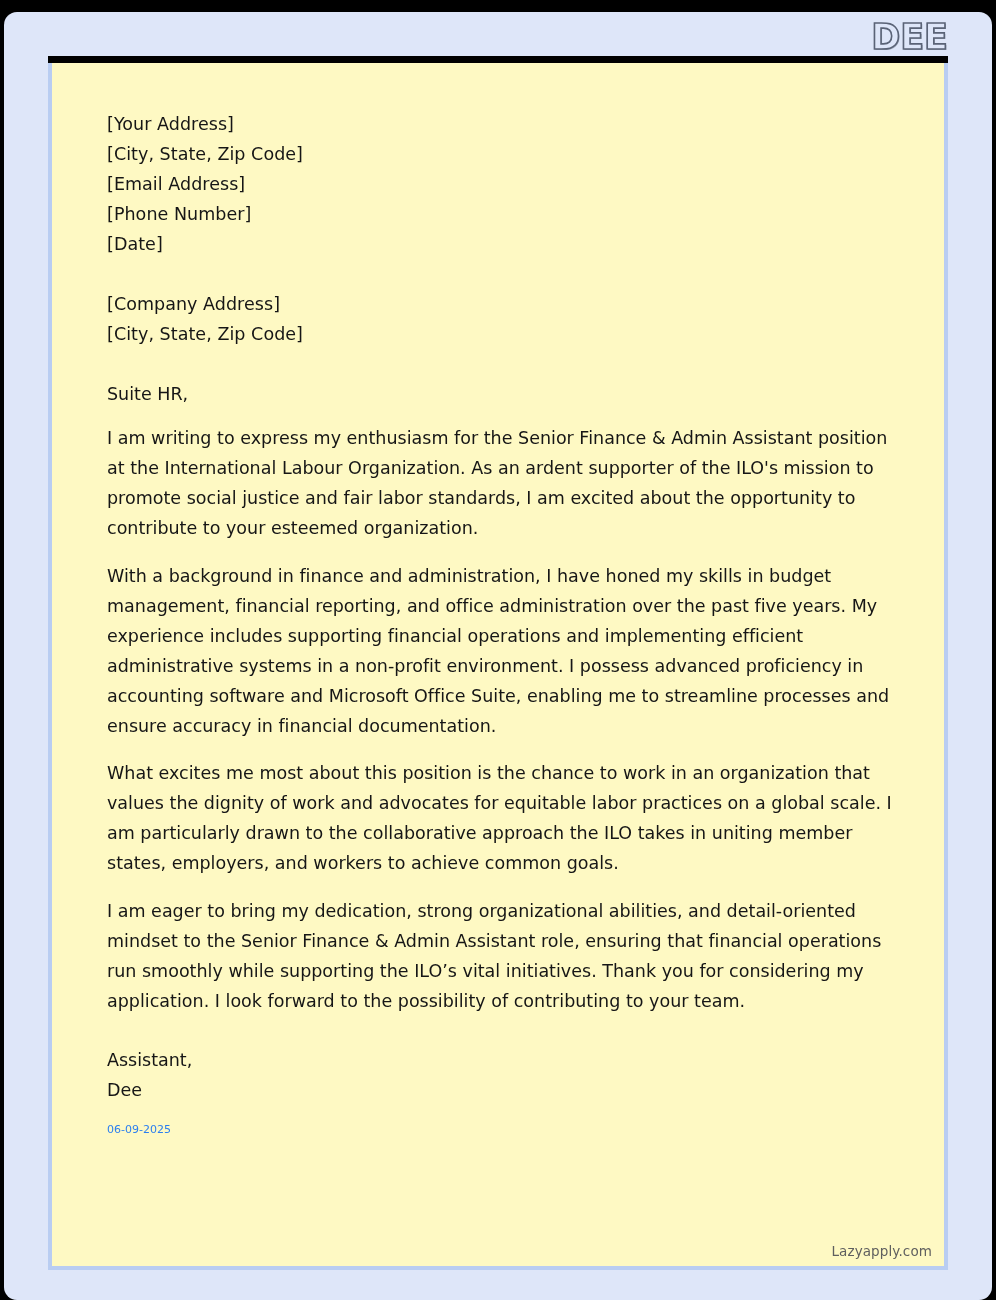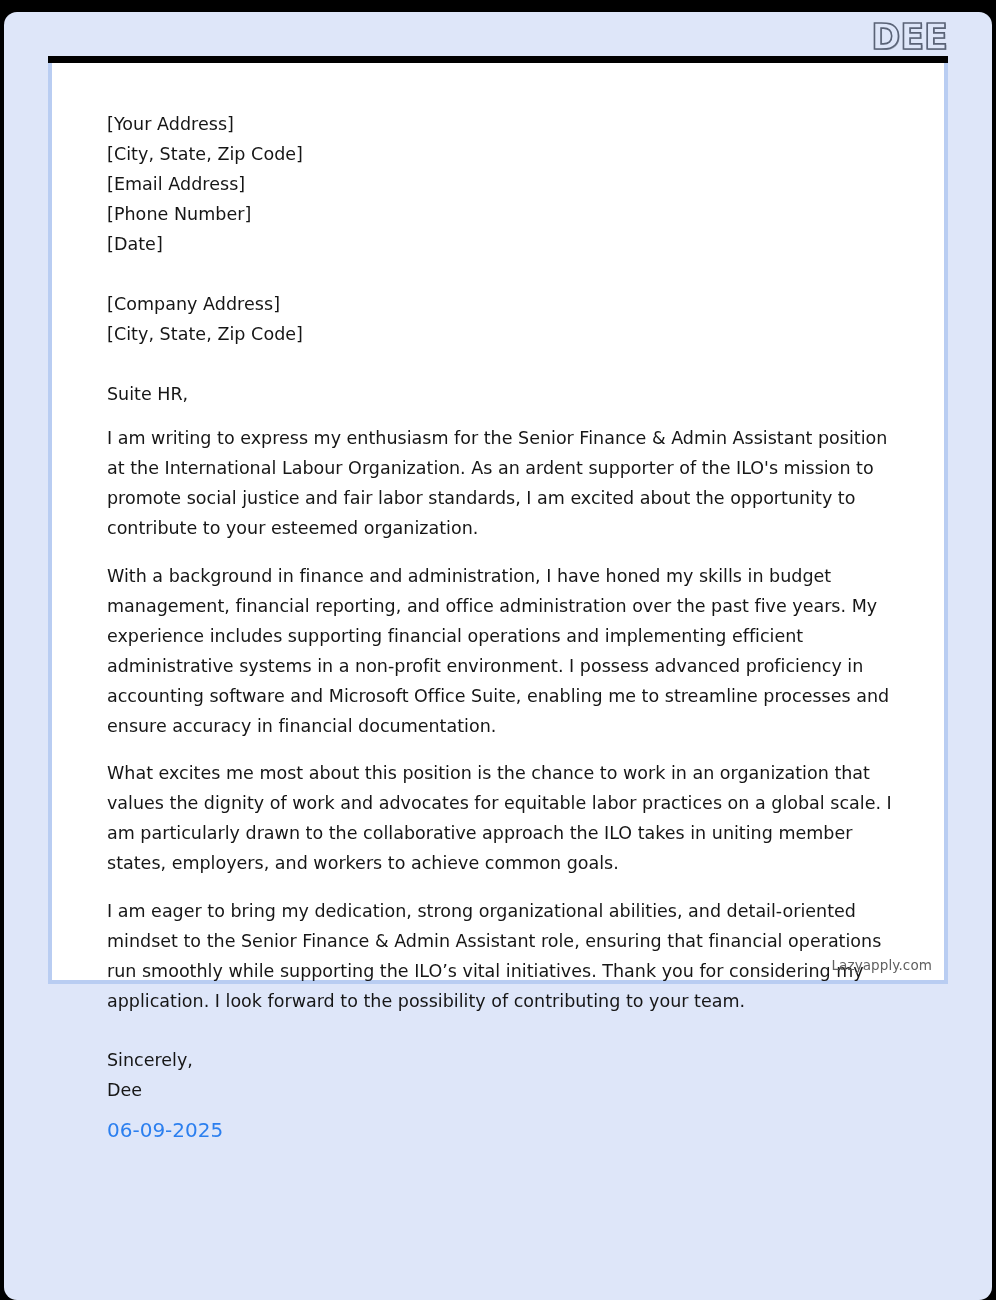--- a/index.html
+++ b/index.html
@@ -61,22 +61,22 @@
     width: 900px;
     height: 7px;
     background: #000000;
   }
   
   .page {
     position: absolute;
     left: 44px;
     top: 51px;
     width: 900px;
-    height: 921px;
-    background: #ffffff;
+    height: 1207px;
+    background: #fef9c3;
     border-left: 4px solid #b9cdf2;
     border-right: 4px solid #b9cdf2;
     border-bottom: 4px solid #b9cdf2;
     box-sizing: border-box;
   }
   .page-inner {
     position: absolute;
     left: 55px;
     top: 46px;
     width: 795px;
@@ -110,21 +110,21 @@
     letter-spacing: 0.01px;
   }
   .closing {
     font-size: 17.5px;
     line-height: 30px;
     color: #161616;
     margin-top: 29px;
   }
   .closing span { display: block; }
   .signature-date {
-    font-size: 20px;
+    font-size: 11px;
     line-height: 30px;
     color: #2b7fef;
     margin-top: 10px;
   }
   .footer-watermark {
     position: absolute;
     right: 12px;
     bottom: 6px;
     font-size: 13.5px;
     color: #5f5f5f;
@@ -160,21 +160,21 @@
         </div>
 
         <div class="salutation">Suite HR,</div>
 
         <p class="para">I am writing to express my enthusiasm for the Senior Finance &amp; Admin Assistant position at the International Labour Organization. As an ardent supporter of the ILO's mission to promote social justice and fair labor standards, I am excited about the opportunity to contribute to your esteemed organization.</p>
         <p class="para">With a background in finance and administration, I have honed my skills in budget management, financial reporting, and office administration over the past five years. My experience includes supporting financial operations and implementing efficient administrative systems in a non-profit environment. I possess advanced proficiency in accounting software and Microsoft Office Suite, enabling me to streamline processes and ensure accuracy in financial documentation.</p>
         <p class="para">What excites me most about this position is the chance to work in an organization that values the dignity of work and advocates for equitable labor practices on a global scale. I am particularly drawn to the collaborative approach the ILO takes in uniting member states, employers, and workers to achieve common goals.</p>
         <p class="para">I am eager to bring my dedication, strong organizational abilities, and detail-oriented mindset to the Senior Finance &amp; Admin Assistant role, ensuring that financial operations run smoothly while supporting the ILO’s vital initiatives. Thank you for considering my application. I look forward to the possibility of contributing to your team.</p>
 
         <div class="closing">
-          <span>Sincerely,</span>
+          <span>Assistant,</span>
           <span>Dee</span>
         </div>
 
         <div class="signature-date">06-09-2025</div>
 
       </div>
 
       <div class="footer-watermark">Lazyapply.com</div>
     </div>
 

